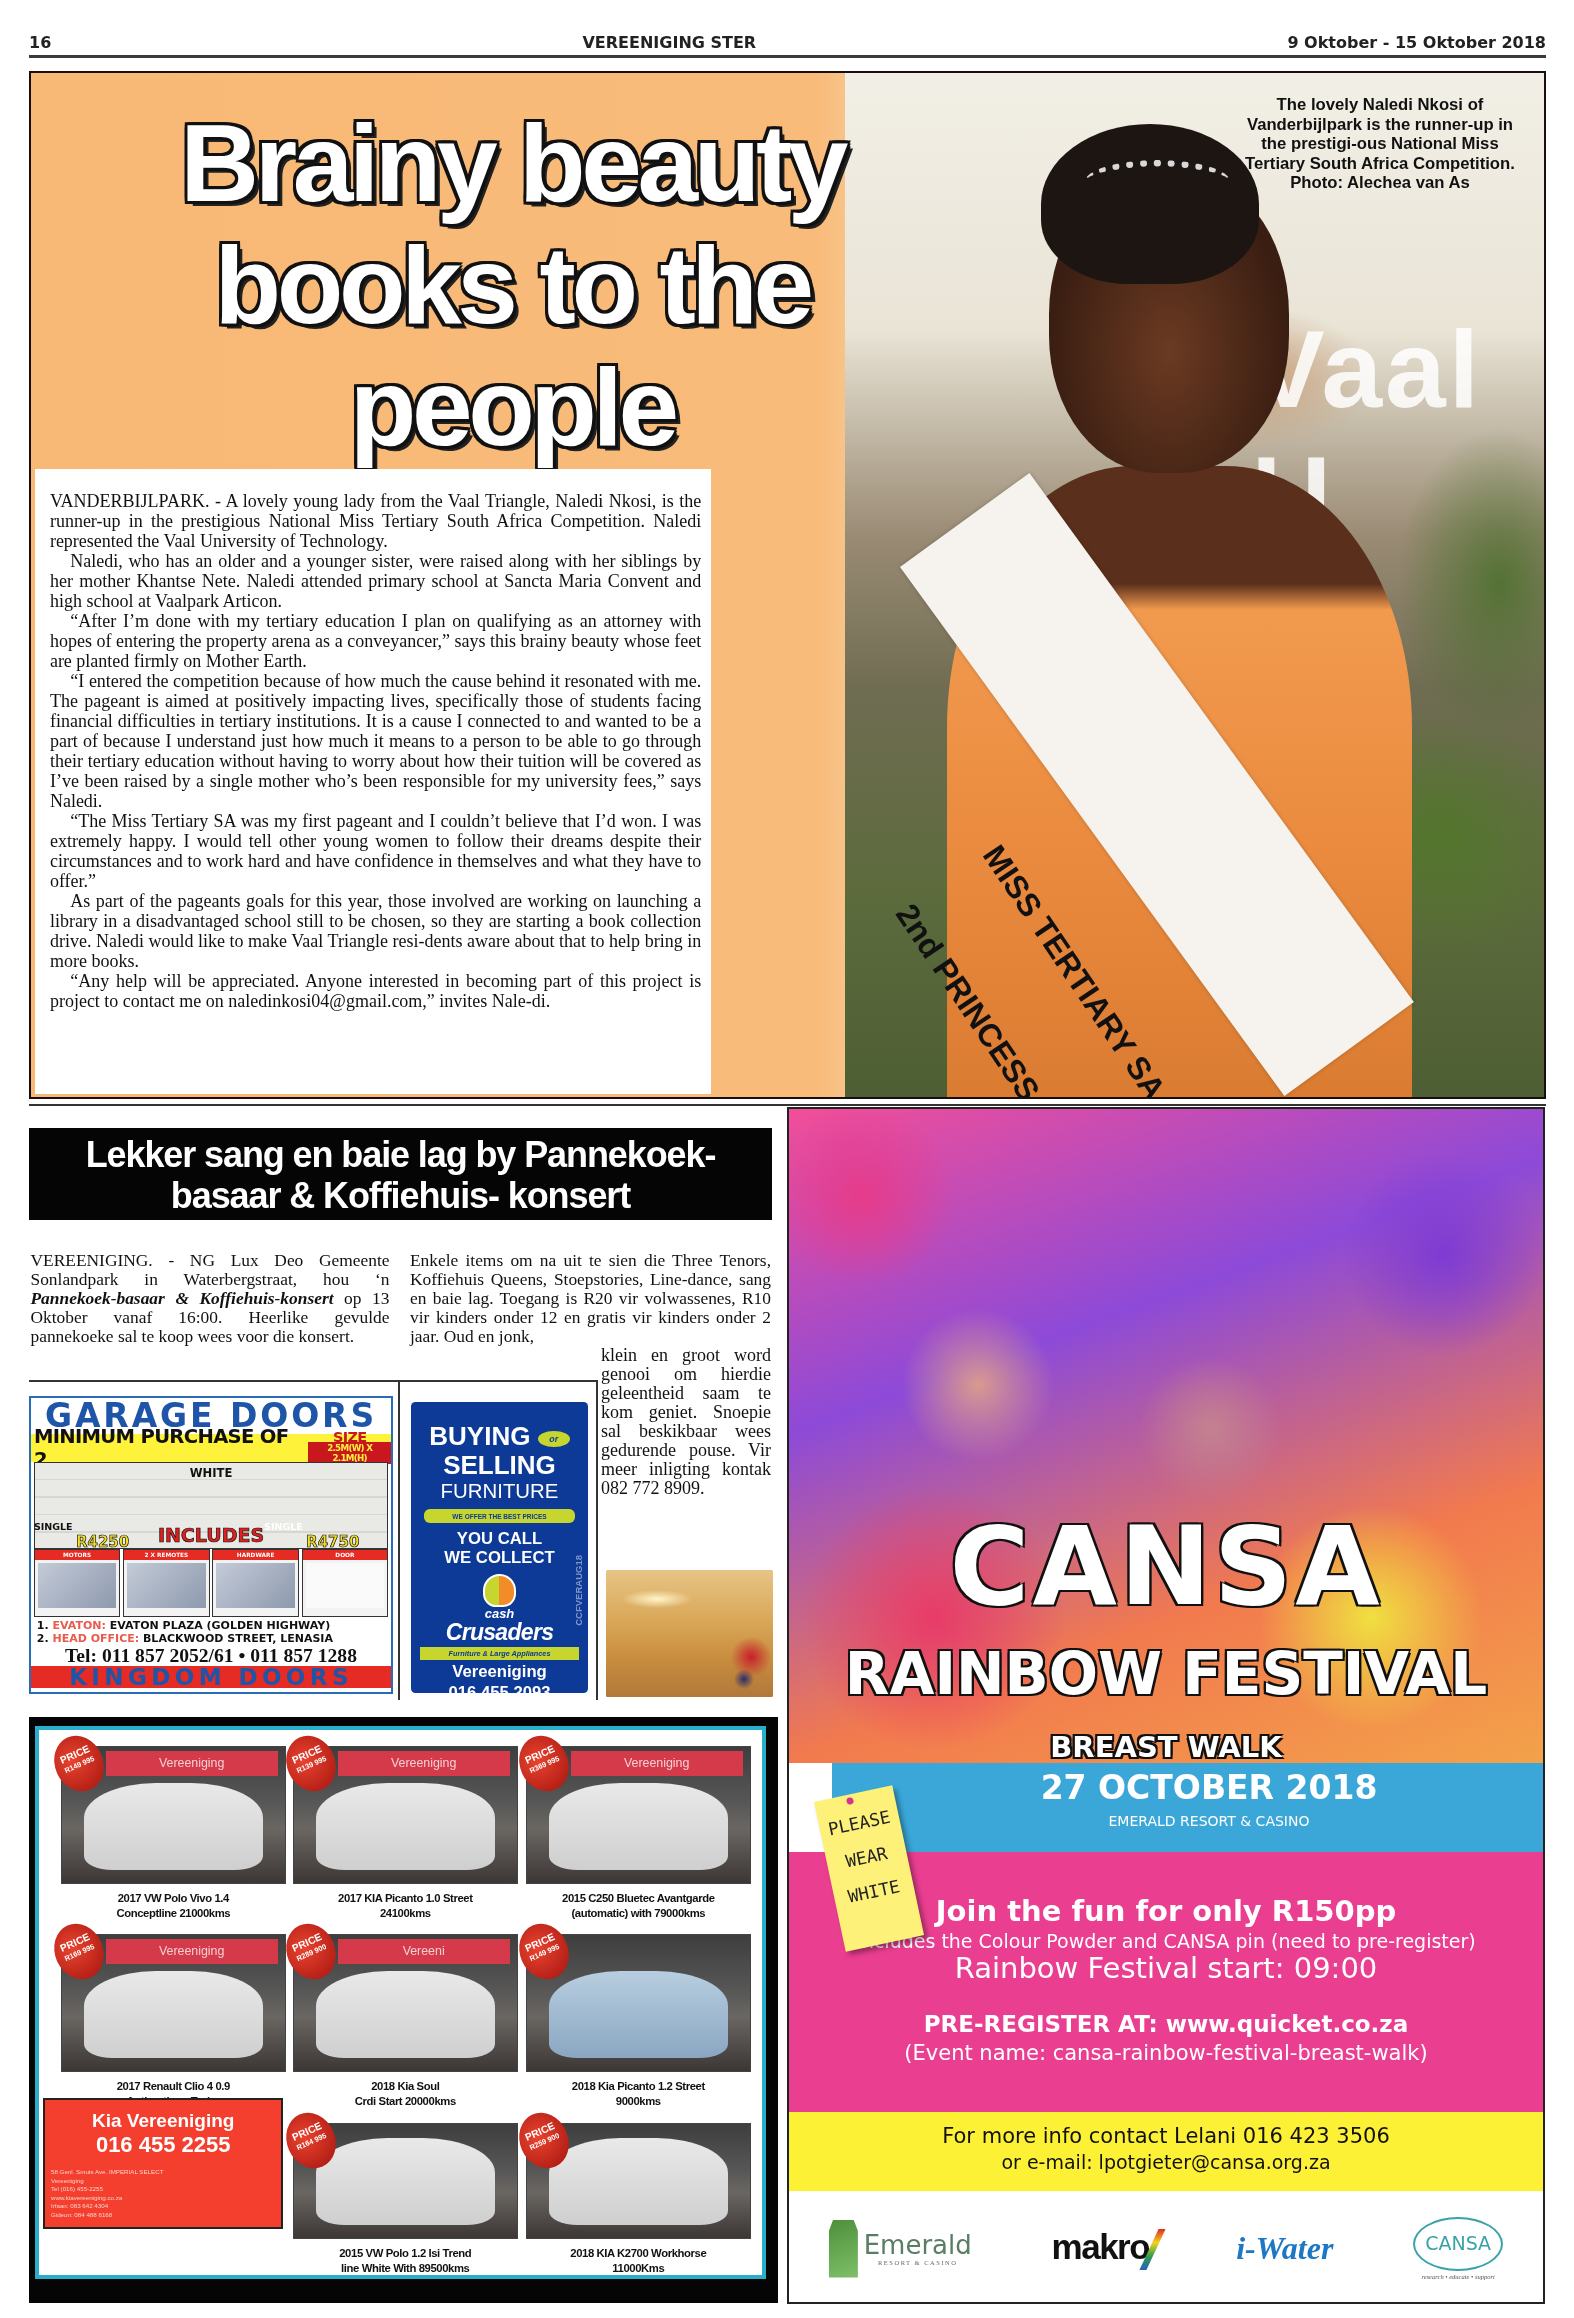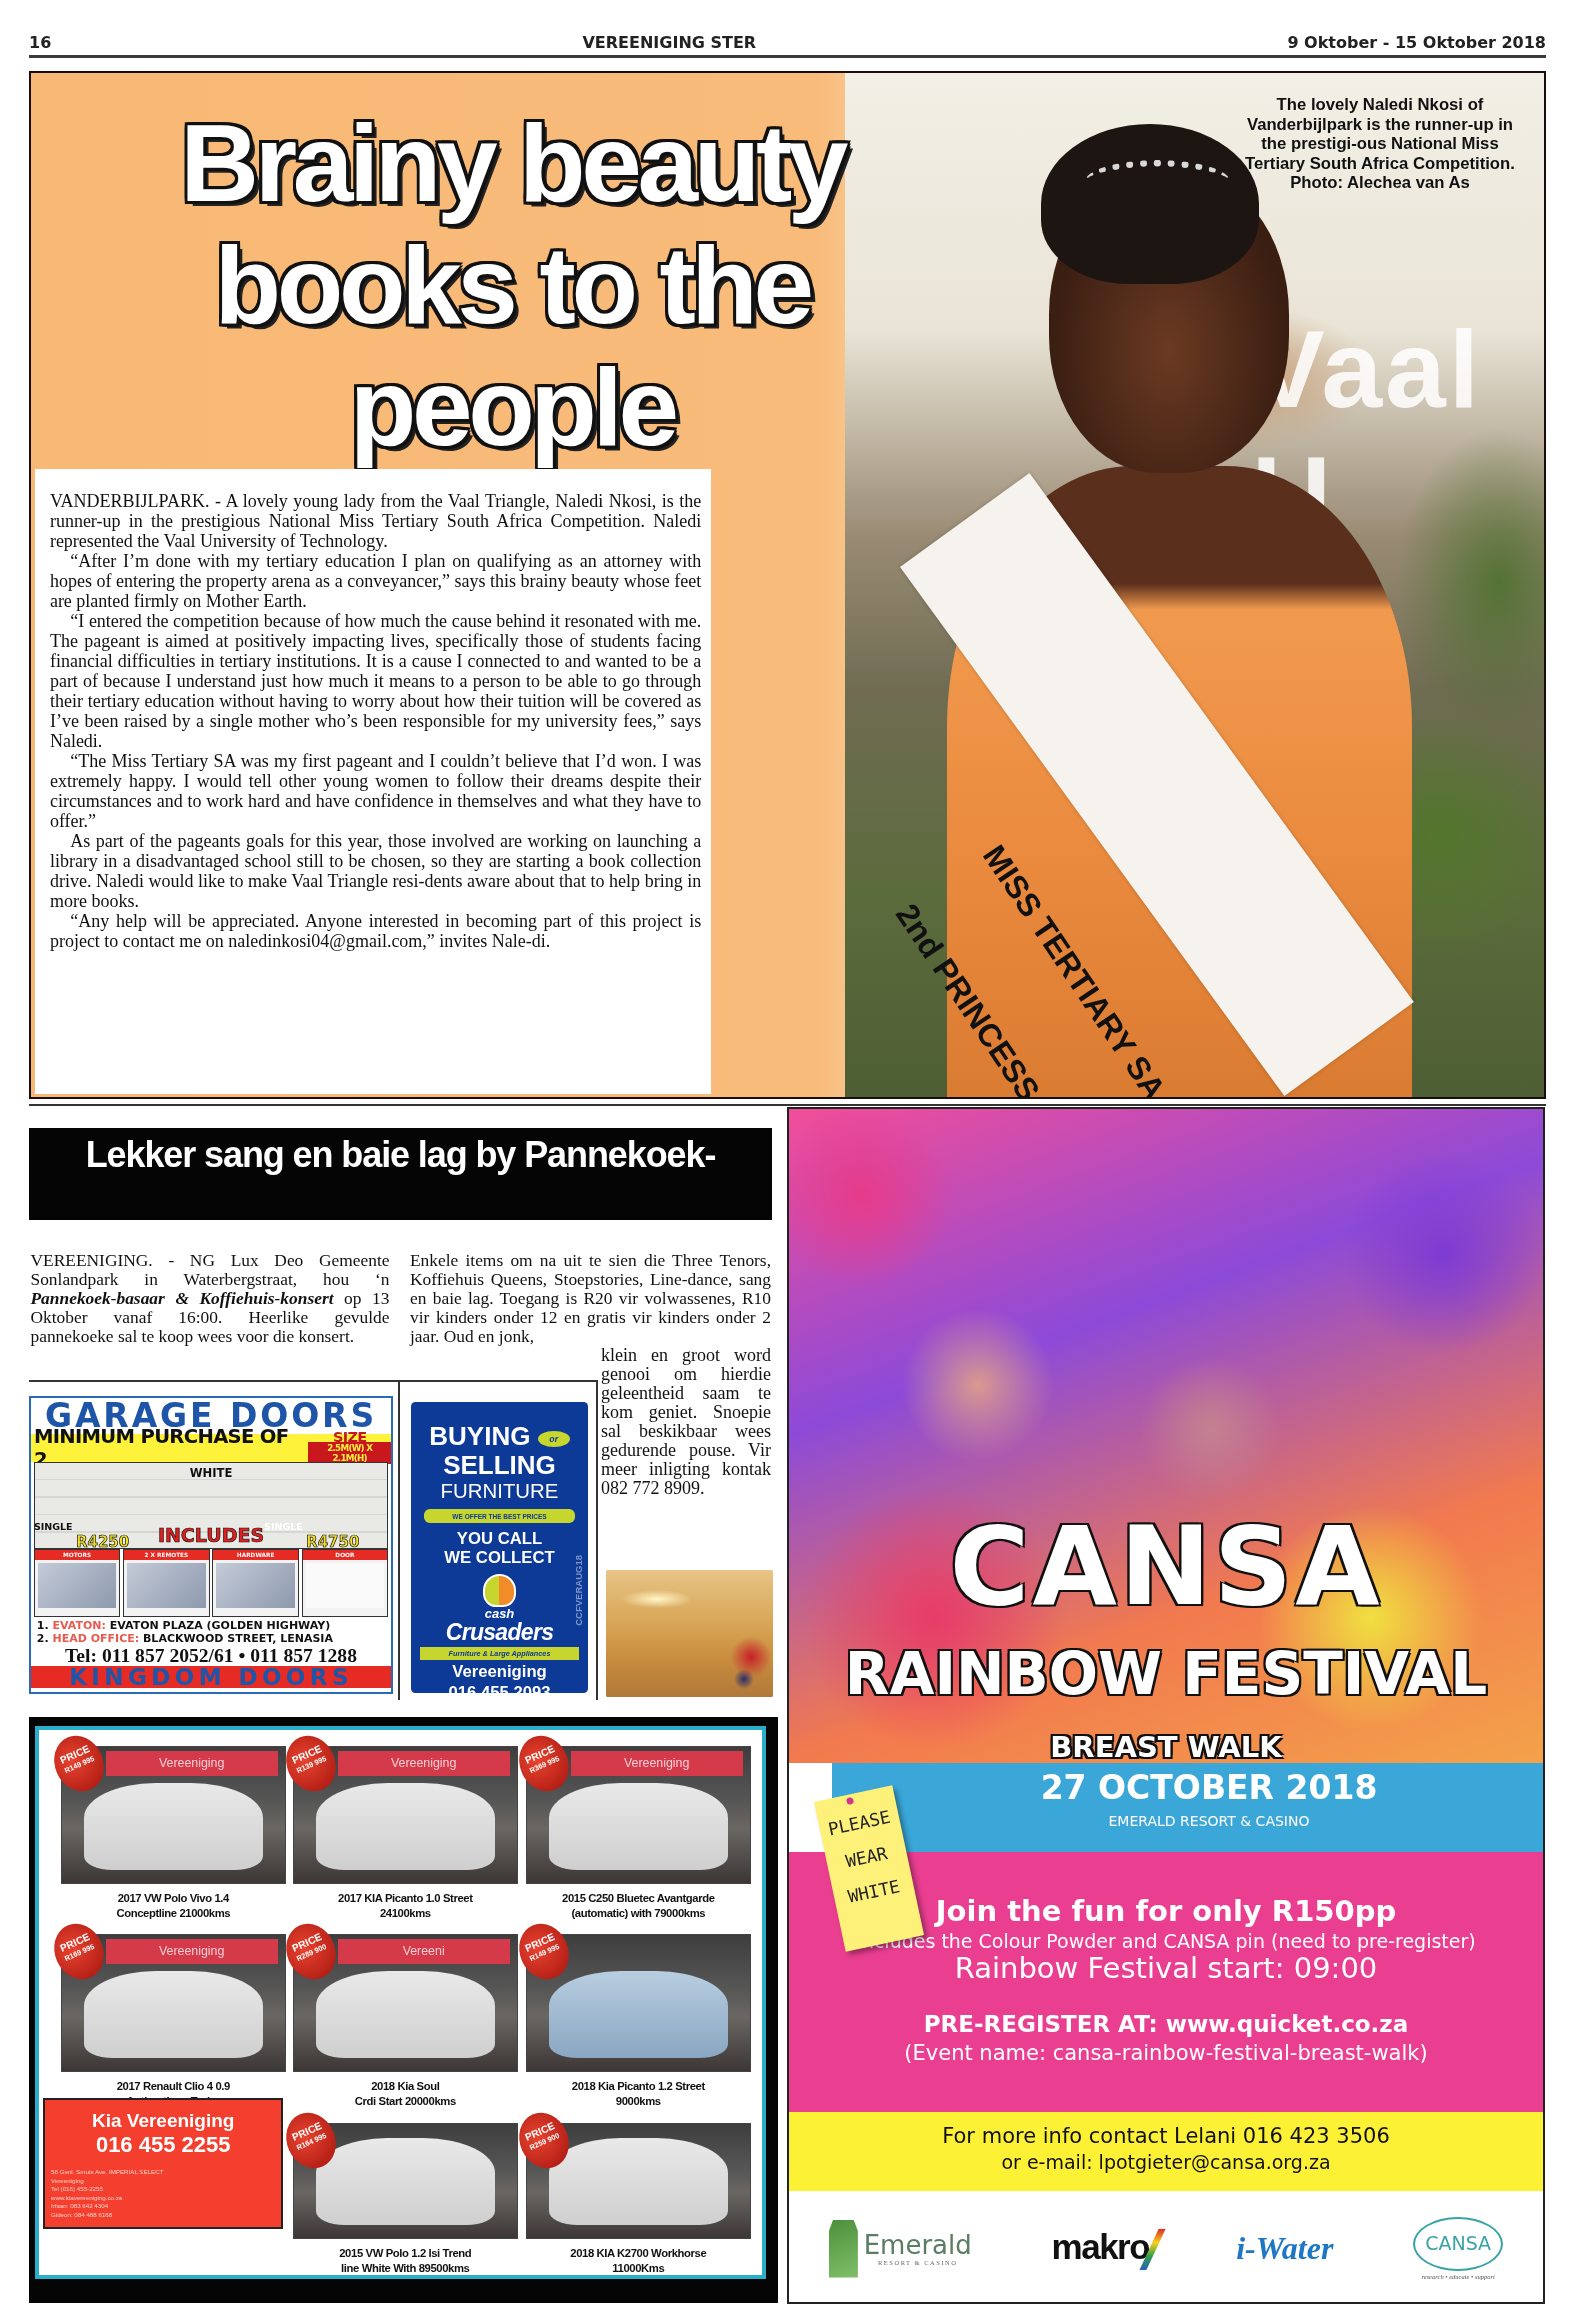--- a/index.html
+++ b/index.html
@@ -215,31 +215,33 @@
 
   <h1 class="headline">
     <span>Brainy beauty</span>
     <span>books to the people</span>
   </h1>
 
   <div class="caption">The lovely Naledi Nkosi of Vanderbijlpark is the runner-up in the prestigi-ous National Miss Tertiary South Africa Competition. Photo: Alechea van As</div>
 
   <div class="article">
     <p>VANDERBIJLPARK. - A lovely young lady from the Vaal Triangle, Naledi Nkosi, is the runner-up in the prestigious National Miss Tertiary South Africa Competition. Naledi represented the Vaal University of Technology.</p>
+    <p>Naledi, who has an older and a younger sister, were raised along with her siblings by her mother Khantse Nete. Naledi attended primary school at Sancta Maria Convent and high school at Vaalpark Articon.</p>
     <p>“After I’m done with my tertiary education I plan on qualifying as an attorney with hopes of entering the property arena as a conveyancer,” says this brainy beauty whose feet are planted firmly on Mother Earth.</p>
     <p>“I entered the competition because of how much the cause behind it resonated with me. The pageant is aimed at positively impacting lives, specifically those of students facing financial difficulties in tertiary institutions. It is a cause I connected to and wanted to be a part of because I understand just how much it means to a person to be able to go through their tertiary education without having to worry about how their tuition will be covered as I’ve been raised by a single mother who’s been responsible for my university fees,” says Naledi.</p>
     <p>“The Miss Tertiary SA was my first pageant and I couldn’t believe that I’d won. I was extremely happy. I would tell other young women to follow their dreams despite their circumstances and to work hard and have confidence in themselves and what they have to offer.”</p>
     <p>As part of the pageants goals for this year, those involved are working on launching a library in a disadvantaged school still to be chosen, so they are starting a book collection drive. Naledi would like to make Vaal Triangle resi-dents aware about that to help bring in more books.</p>
     <p>“Any help will be appreciated. Anyone interested in becoming part of this project is project to contact me on naledinkosi04@gmail.com,” invites Nale-di.</p>
   </div>
 </div>
 
 <div class="section-rule"></div>
 <div class="lekker-head">
   <span>Lekker sang en baie lag  by Pannekoek-</span>
+  <span>basaar &amp; Koffiehuis- konsert</span>
 </div>
 <div class="lekker-col lekker-col1"><span>VEREENIGING. - NG Lux Deo Gemeente Sonlandpark in Waterbergstraat, hou ‘n </span><i>Pannekoek-basaar &amp; Koffiehuis-konsert</i><span> op 13 Oktober vanaf 16:00. Heerlike gevulde pannekoeke sal te koop wees voor die konsert.</span></div>
 <div class="lekker-col lekker-col2">Enkele items om na uit te sien die Three Tenors, Koffiehuis Queens, Stoepstories, Line-dance, sang en baie lag. Toegang is R20 vir volwassenes, R10 vir kinders onder 12 en gratis vir kinders onder 2 jaar. Oud en jonk,</div>
 <div class="lekker-col lekker-col3">klein en groot word genooi om hierdie geleentheid saam te kom geniet. Snoepie sal beskikbaar wees gedurende pouse. Vir meer inligting kontak 082 772 8909.</div>
 
 <div class="ads-rule"></div>
 <div class="ads-vrule"></div>
 <div class="ads-vrule2"></div>
 
 <div class="garage">

